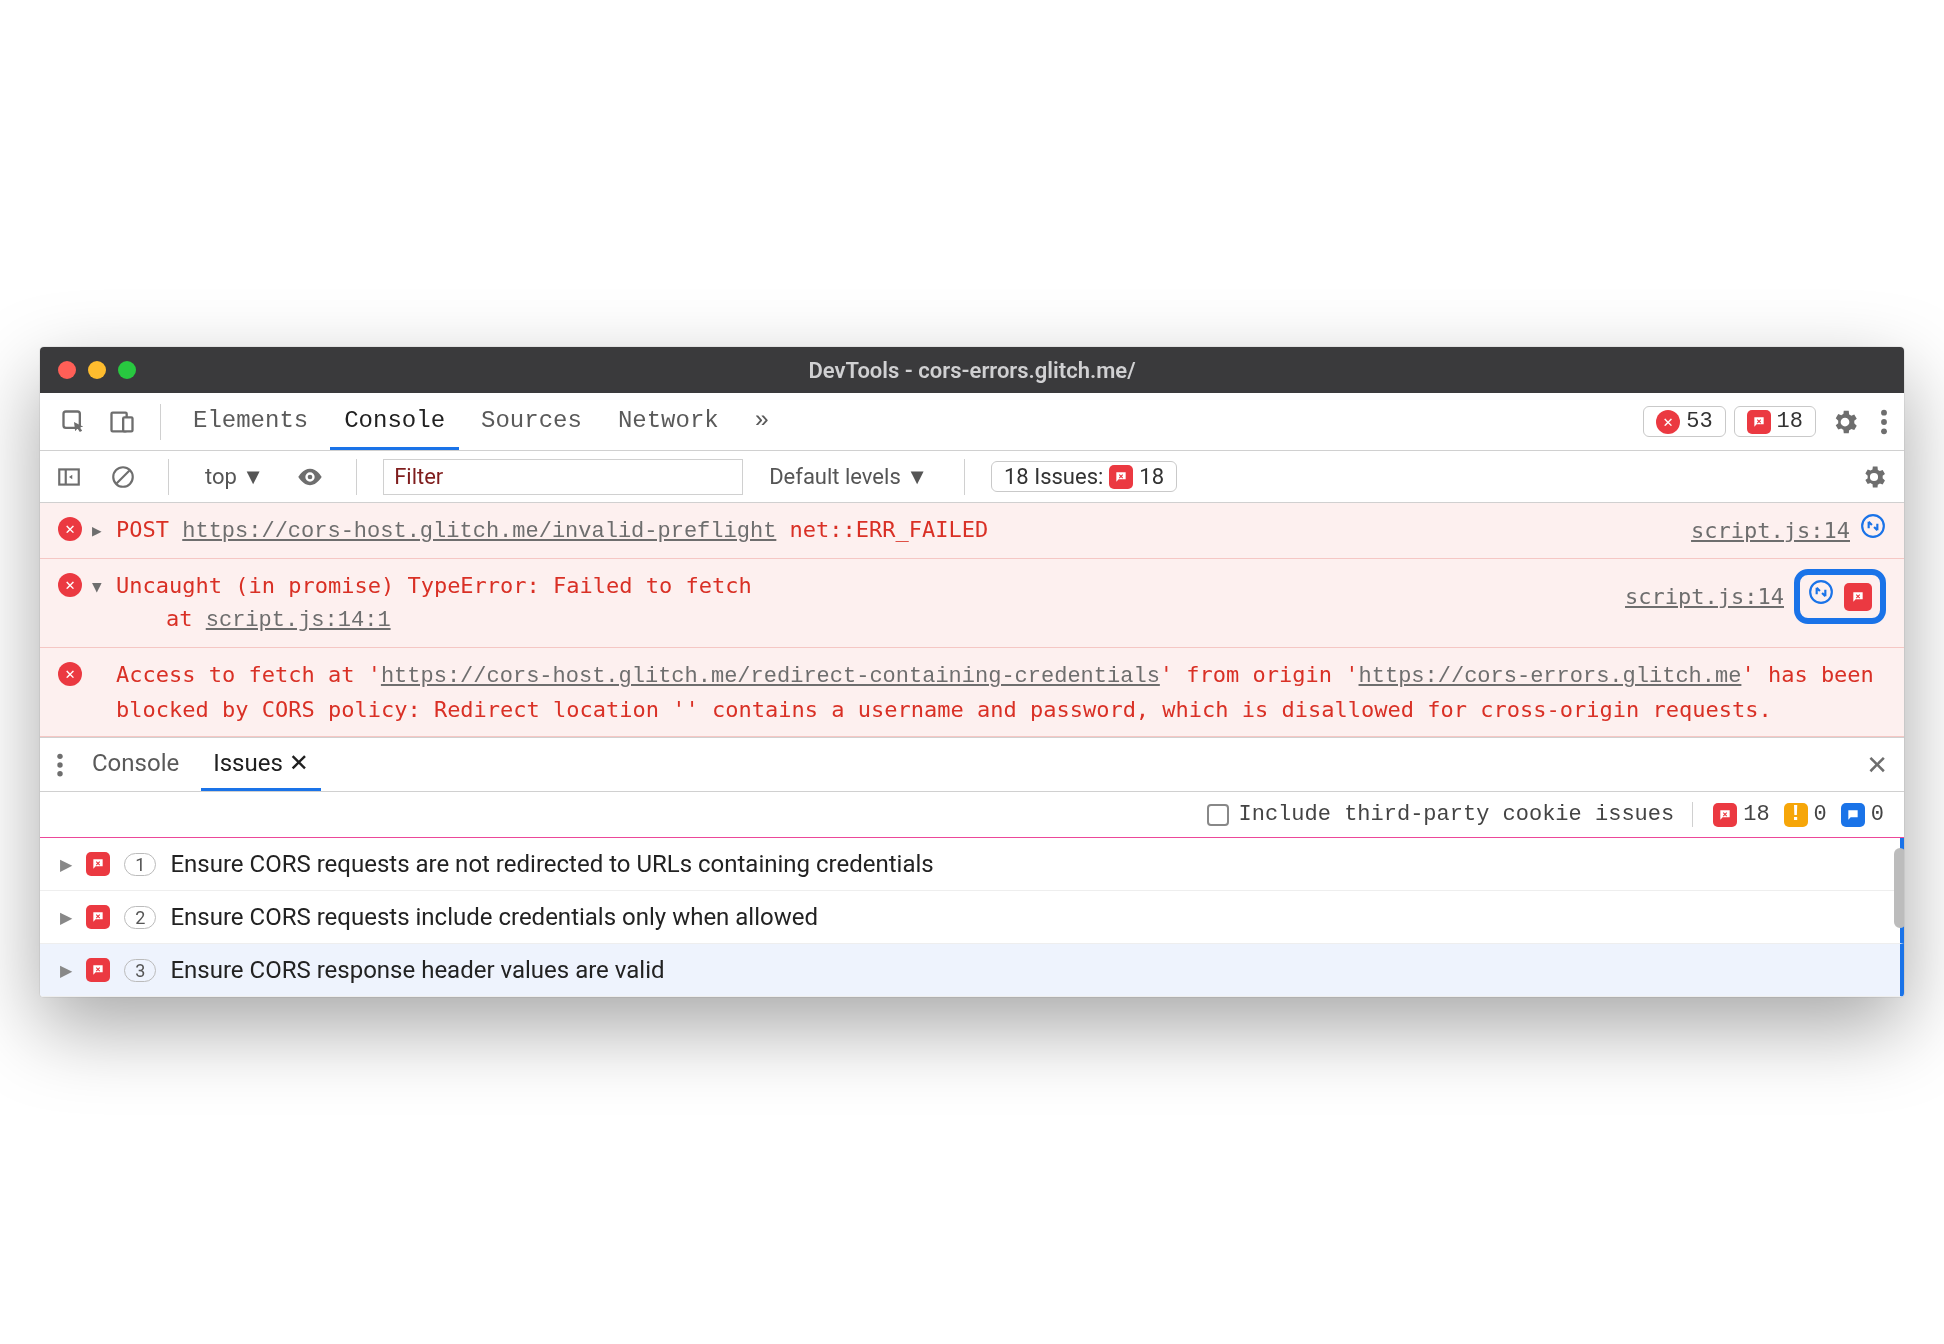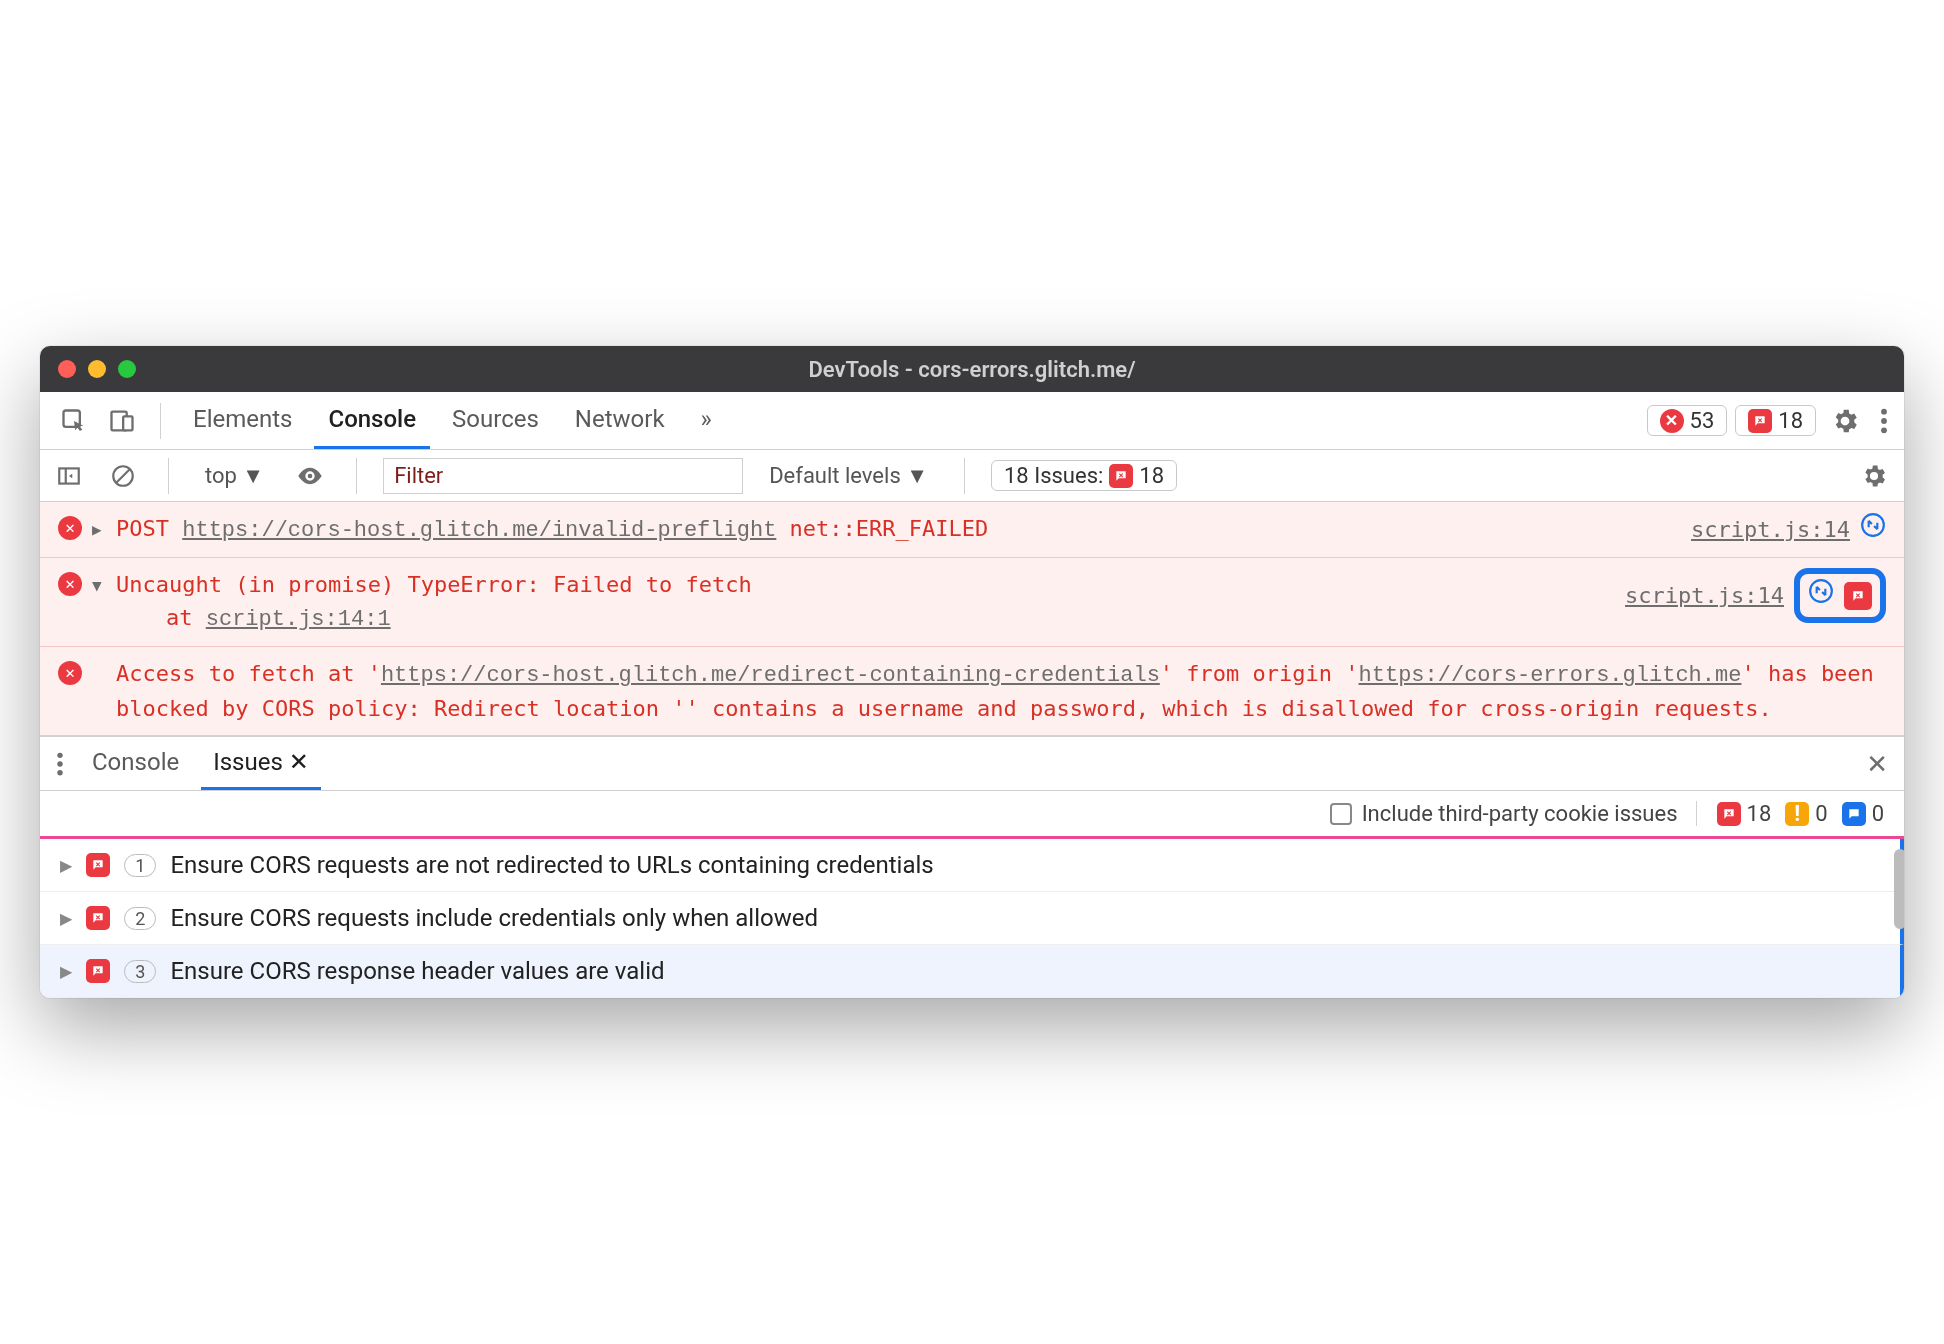--- a/index.html
+++ b/index.html
@@ -8,21 +8,21 @@
     font-size: 21px;
     background: #fff;
     display: flex;
     justify-content: center;
     align-items: center;
     min-height: 100vh;
     padding: 40px;
   }
   .window {
     width: 1939px;
-    border-radius: 10px;
+    border-radius: 4px;
     overflow: hidden;
     box-shadow: 0 30px 80px rgba(0,0,0,0.35), 0 0 0 1px rgba(0,0,0,0.05);
     background: #fff;
     position: relative;
   }
   
   .titlebar {
     height: 46px;
     background: #3a3a3c;
     display: flex;
@@ -45,20 +45,21 @@
   }
   
   .tabsrow {
     display: flex;
     align-items: center;
     height: 58px;
     border-bottom: 1px solid #d0d0d0;
     padding: 0 10px 0 14px;
     gap: 8px;
     color: #555;
+    font-family: Liberation Mono, monospace;
   }
   .icon-btn { display: inline-flex; align-items: center; justify-content: center; padding: 6px; color: #6e6e6e; }
   .tab {
     padding: 0 14px;
     height: 100%;
     display: flex;
     align-items: center;
     font-size: 24px;
     color: #5a5a5a;
     border-bottom: 3px solid transparent;
@@ -147,23 +148,24 @@
     color: #5a5a5a;
   }
   .drawer-tab { padding: 0 12px; height:100%; display:flex; align-items:center; gap:6px; border-bottom:3px solid transparent; }
   .drawer-tab.active { color:#202020; border-bottom:3px solid #1a73e8; }
   .drawer-filter {
     display: flex;
     align-items: center;
     justify-content: flex-end;
     gap: 18px;
     padding: 10px 20px;
-    border-bottom: 3px solid #ec4899;
+    border-bottom: 1px solid #ec4899;
     font-size: 22px;
     color: #444;
+    font-family: Liberation Mono, monospace;
   }
   .checkbox { width:22px; height:22px; border:2px solid #888; border-radius:4px; display:inline-block; }
   .count-group { display:inline-flex; gap:14px; padding-left:20px; border-left:1px solid #d0d0d0; align-items:center; }
   .warn-badge { display:inline-flex; width:24px; height:24px; border-radius:5px; background:#f6a609; color:#fff; align-items:center; justify-content:center; font-weight:700; }
   .info-badge { display:inline-flex; width:24px; height:24px; border-radius:5px; background:#1a73e8; color:#fff; align-items:center; justify-content:center; }
   .issue-row {
     display: flex;
     align-items: center;
     gap: 14px;
     padding: 12px 20px;

